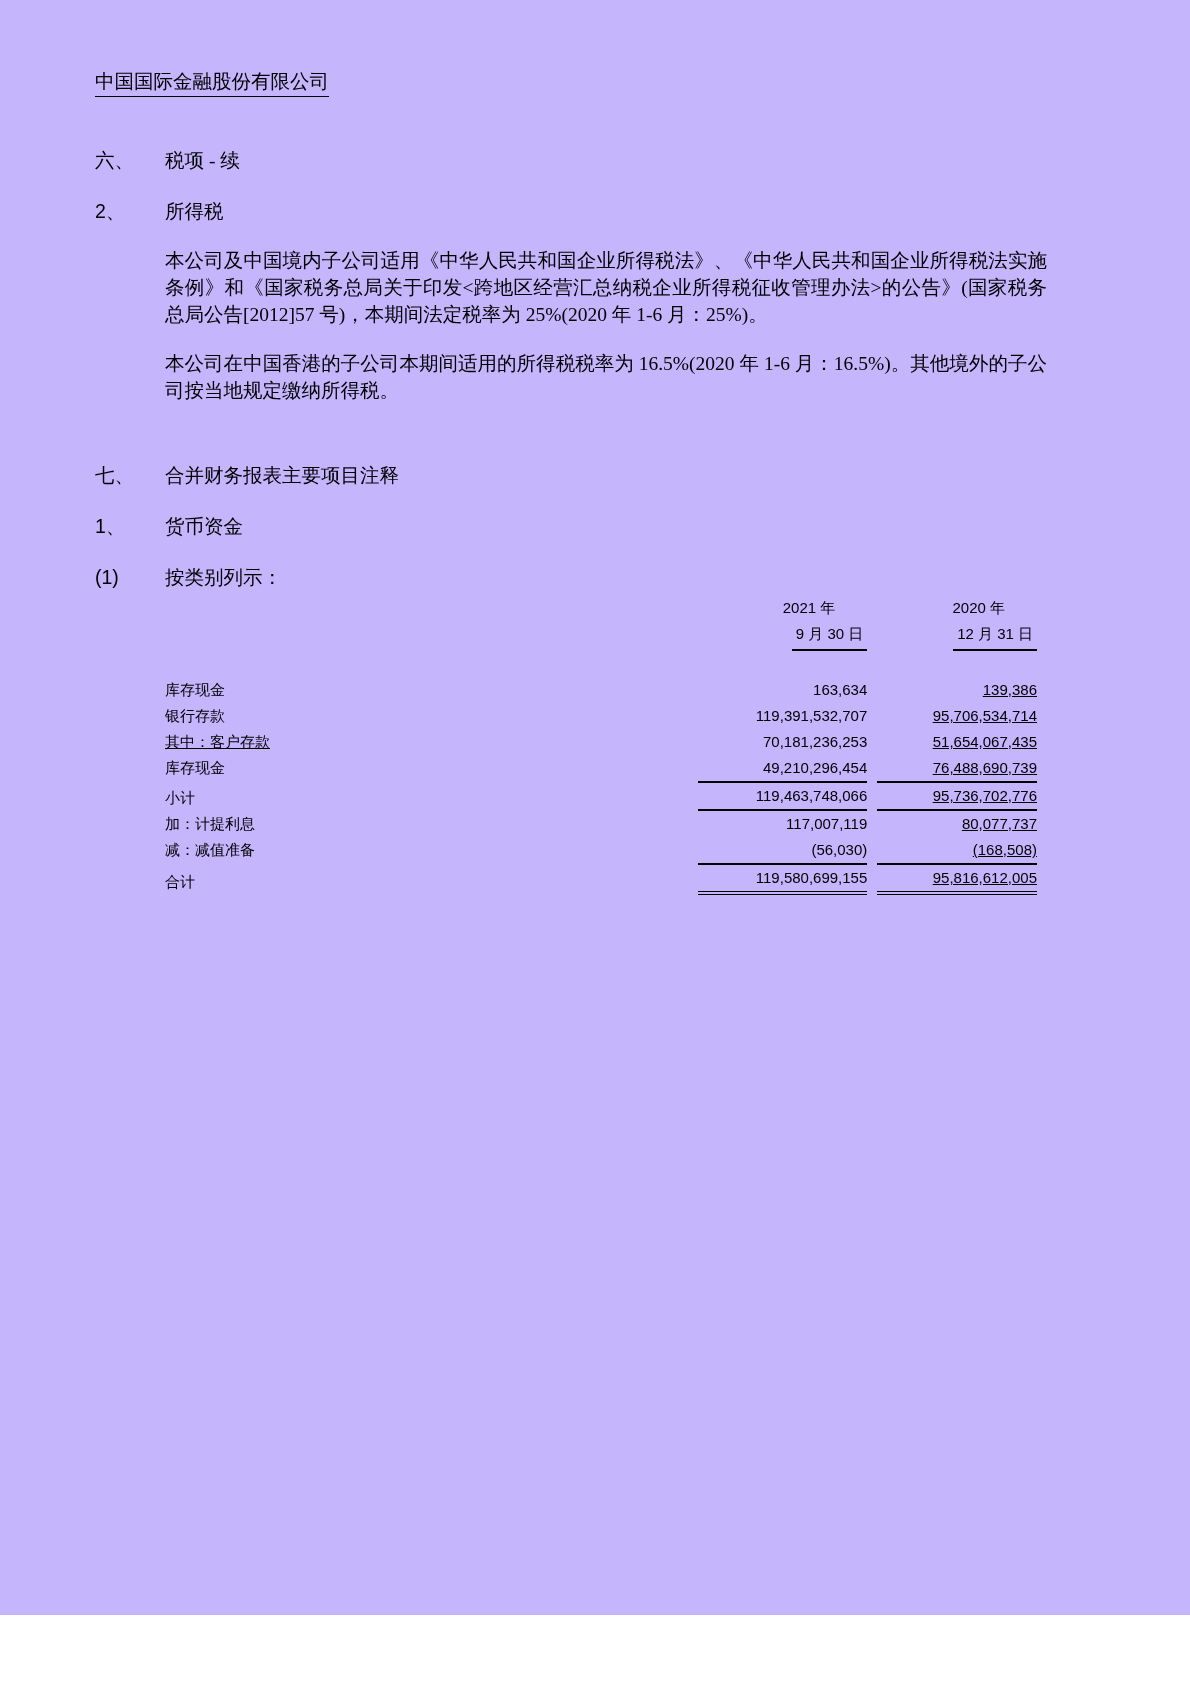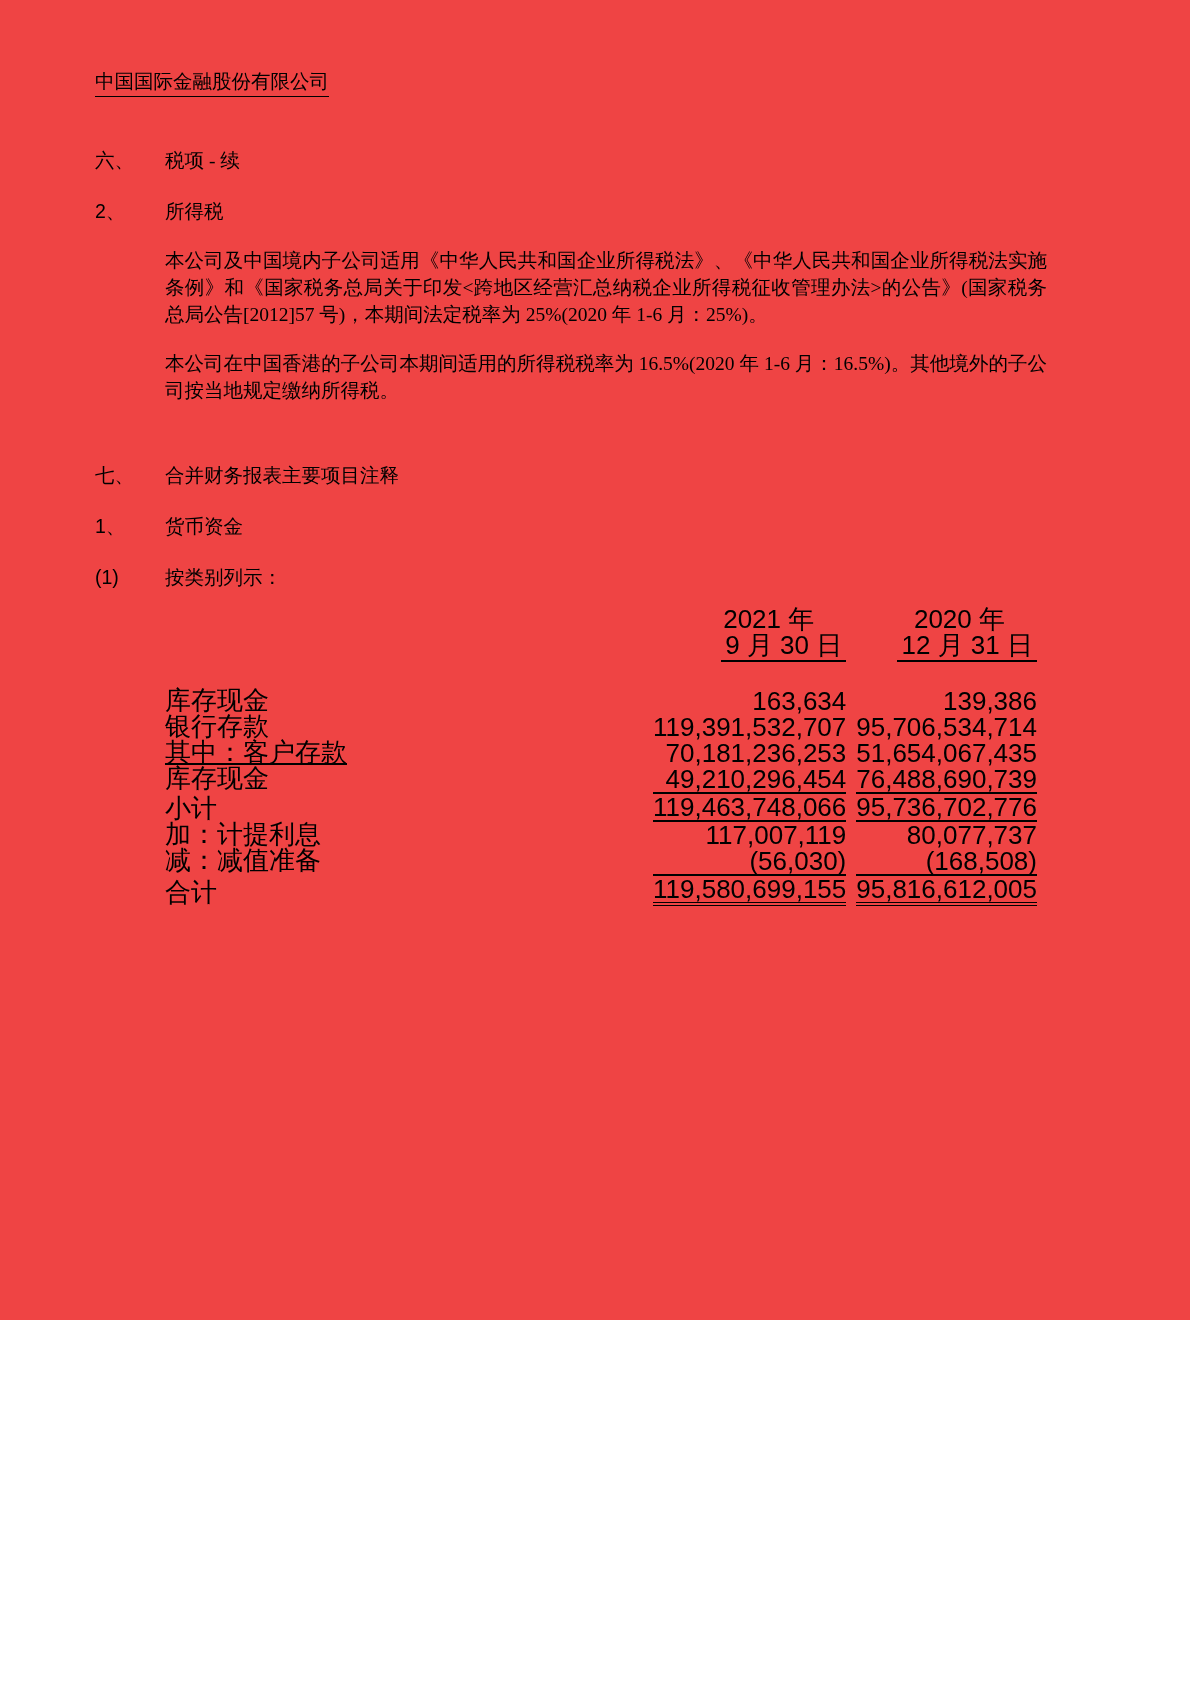--- a/index.html
+++ b/index.html
@@ -1,21 +1,21 @@
 <!DOCTYPE html>
 <html><head>
 <meta charset="utf-8">
 <style>
   * { box-sizing: border-box; }
   html, body { margin: 0; padding: 0; background: #ffffff; }
   .page {
     position: relative;
     width: 1190px;
-    height: 1320px;
-    background: #ef4444;
+    height: 1615px;
+    background: #c4b5fd;
     color: #000000;
     font-family: "Liberation Serif", "DejaVu Serif", serif;
     font-size: 19.5px;
     line-height: 27px;
     overflow: hidden;
   }
   .content {
     position: absolute;
     left: 95px;
     top: 68px;
@@ -39,38 +39,38 @@
     text-align: justify;
     margin-top: 22px;
   }
   .latin { font-family: "Liberation Sans", "DejaVu Sans", sans-serif; }
 
   
   table.cash-table {
     border-collapse: separate;
     border-spacing: 10px 0;
     margin-left: 60px;  
-    margin-top: 15px;
-    font-size: 26px;
+    margin-top: 4px;
+    font-size: 15px;
     line-height: 26px;
   }
   table.cash-table td, table.cash-table th {
     padding: 0;
     vertical-align: bottom;
     font-weight: normal;
     white-space: nowrap;
   }
   td.lbl { width: 525px; text-align: left; }
   td.num {
     width: 170px;
     text-align: right;
     padding-right: 7px;
     font-family: "Liberation Sans", "DejaVu Sans", sans-serif;
   }
-  td.num2 { width: 160px; }
+  td.num2 { width: 160px; text-decoration: underline; }
   th.colhead {
     text-align: right;
     font-family: "Liberation Sans", "DejaVu Sans", sans-serif;
   }
   th.colhead .year { padding-right: 32px; }
   th.colhead .date-u {
     display: inline-block;
     border-bottom: 2px solid #000;
     padding: 0 4px 2px 4px;
   }

